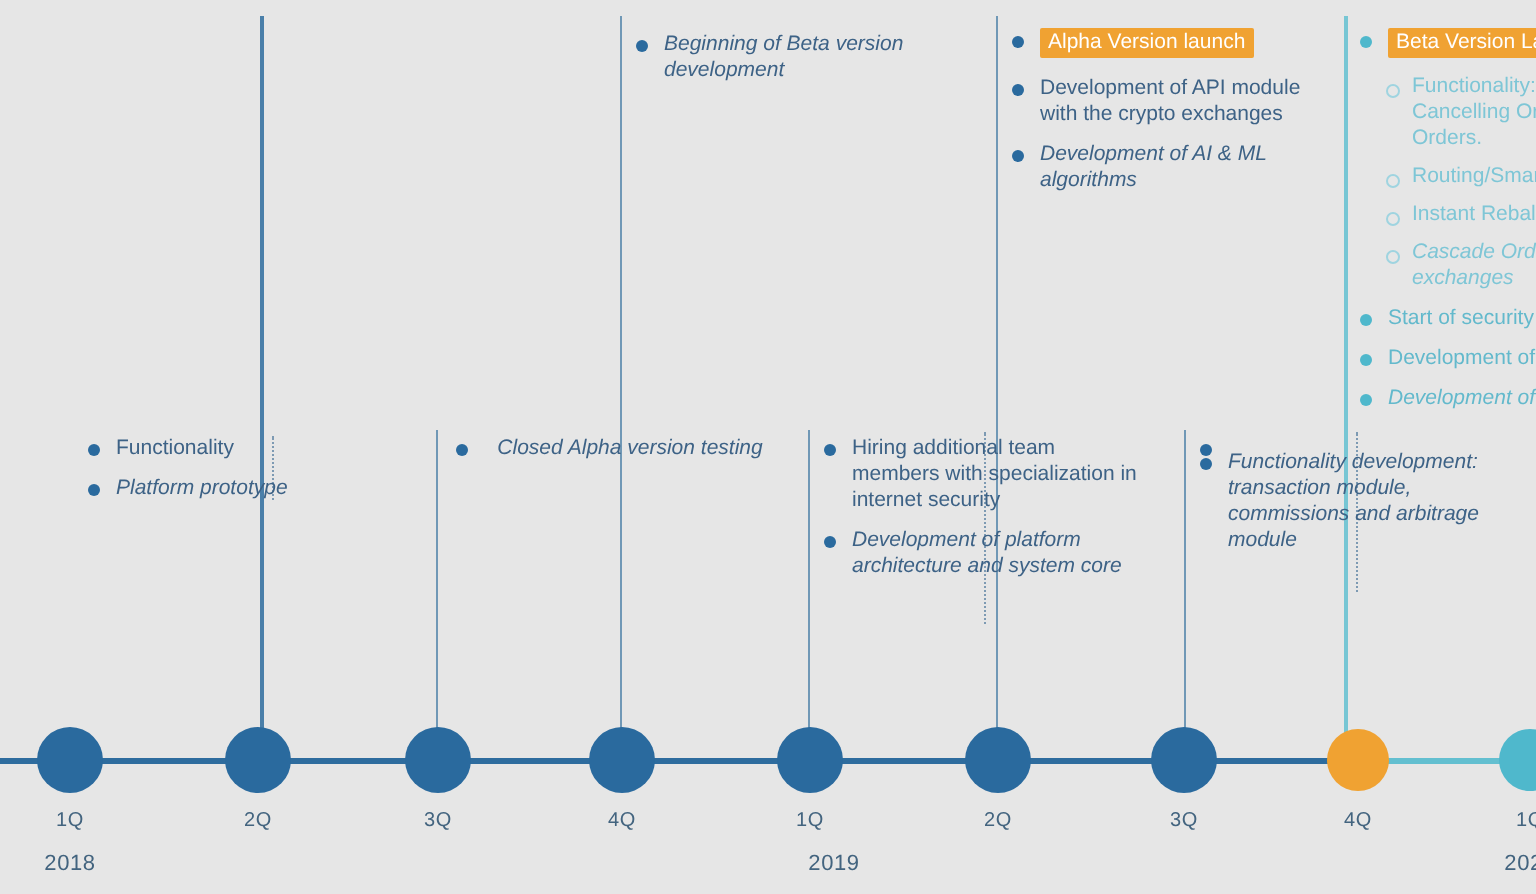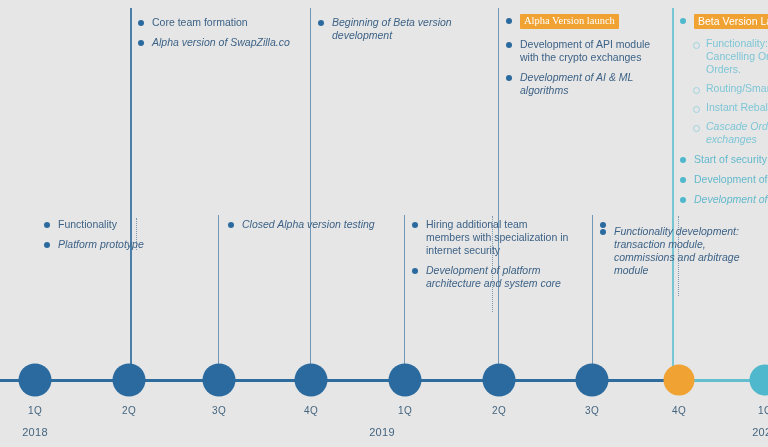--- a/index.html
+++ b/index.html
@@ -182,51 +182,41 @@
   <div class="q-label" style="left:35px; top:405px;">1Q</div>
   <div class="year-label" style="left:35px; top:426px;">2018</div>
 
   <div class="q-label" style="left:129px; top:405px;">2Q</div>
 
   <div class="q-label" style="left:219px; top:405px;">3Q</div>
 
   <div class="q-label" style="left:311px; top:405px;">4Q</div>
 
   <div class="q-label" style="left:405px; top:405px;">1Q</div>
-  <div class="year-label" style="left:382px; top:426px;text-align:center;">2019</div>
+  <div class="year-label" style="left:417px; top:426px;text-align:center;">2019</div>
 
   <div class="q-label" style="left:499px; top:405px;">2Q</div>
 
   <div class="q-label" style="left:592px; top:405px;">3Q</div>
 
   <div class="q-label" style="left:679px; top:405px;">4Q</div>
 
   <div class="q-label" style="left:765px; top:405px;">1Q</div>
   <div class="year-label" style="left:765px; top:426px;">2020</div>
 
-  <div class="block" style="left:138px; top:16px; width:165px;">
-    <div class="bullet-row">
-      <span class="dot"></span>
-      <span>Core team formation</span>
-    </div>
-    <div class="bullet-row">
-      <span class="dot"></span>
-      <span>Alpha version of SwapZilla.co</span>
-    </div>
-  </div>
 
   <div class="block" style="left:318px; top:16px; width:150px;">
     <div class="bullet-row">
       <span class="dot"></span>
       <span>Beginning of Beta version development</span>
     </div>
   </div>
 
   <div class="block" style="left:506px; top:14px; width:158px;">
-    <div class="bullet-row" style="margin-bottom:9px;font-family:Liberation Serif, serif;">
+    <div class="bullet-row" style="margin-bottom:9px;">
       <span class="dot"></span>
       <span class="badge">Alpha Version launch</span>
     </div>
     <div class="bullet-row">
       <span class="dot"></span>
       <span>Development of API module with the crypto exchanges</span>
     </div>
     <div class="bullet-row">
       <span class="dot"></span>
       <span>Development of AI &amp; ML algorithms</span>
@@ -274,21 +264,21 @@
     <div class="bullet-row">
       <span class="dot"></span>
       <span>Functionality</span>
     </div>
     <div class="bullet-row">
       <span class="dot"></span>
       <span>Platform prototype</span>
     </div>
   </div>
 
-  <div class="block" style="left:228px; top:218px; width:160px;">
+  <div class="block" style="left:228px; top:218px; width:160px;text-align:center;">
     <div class="bullet-row">
       <span class="dot"></span>
       <span>Closed Alpha version testing</span>
     </div>
   </div>
 
   <div class="block" style="left:412px; top:218px; width:162px;">
     <div class="bullet-row">
       <span class="dot"></span>
       <span>Hiring additional team members with specialization in internet security</span>

